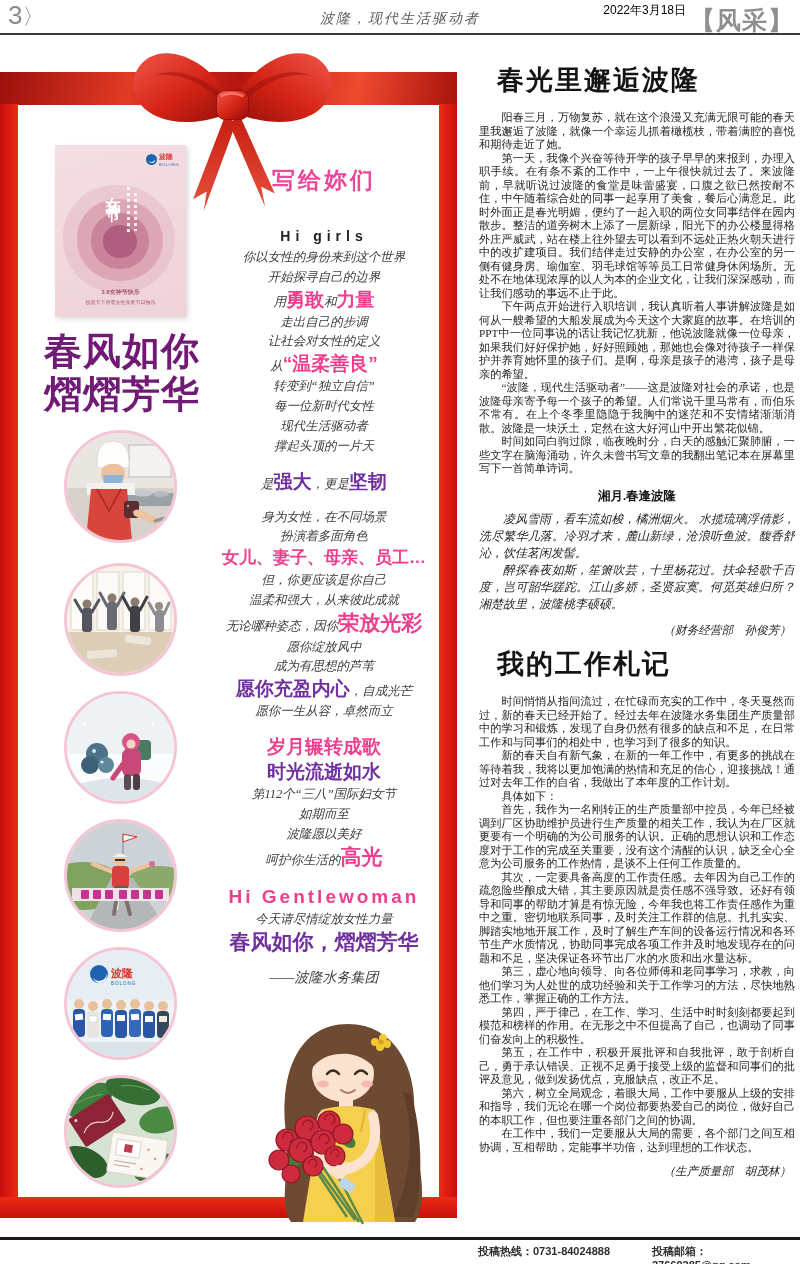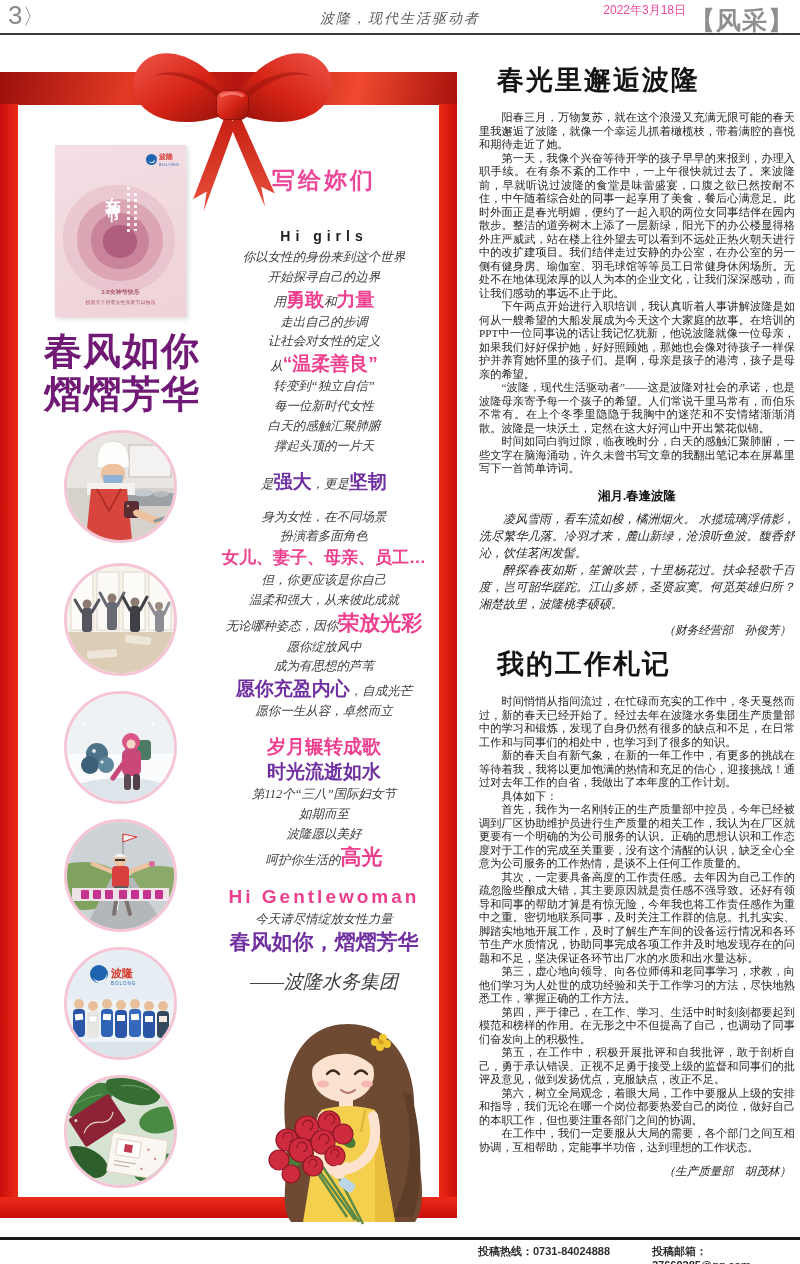--- a/index.html
+++ b/index.html
@@ -4,21 +4,21 @@
 <style>
   html,body{margin:0;padding:0;background:#fff;}
   .page{position:relative;width:800px;height:1264px;background:#fff;overflow:hidden;
         font-family:"Liberation Serif",serif;}
   
   .hdr-num{position:absolute;left:8px;top:0px;font:26px "Liberation Sans",sans-serif;color:#8a8a8a;}
   .hdr-chev{font-size:22px;color:#8a8a8a;}
   .hdr-motto{position:absolute;left:0;right:0;top:10px;text-align:center;
              font:italic 14px "Liberation Serif",serif;color:#5a5a5a;letter-spacing:2px;}
   .hdr-right{position:absolute;right:6px;top:2px;display:flex;align-items:flex-end;gap:4px;}
-  .hdr-date{font:12px "Liberation Sans",sans-serif;color:#ec4899;padding-bottom:18px;}
+  .hdr-date{font:12px "Liberation Sans",sans-serif;color:#000000;padding-bottom:18px;}
   .hdr-brand{font:600 25px "Liberation Sans",sans-serif;color:#8f8f8f;letter-spacing:1px;}
   .hdr-line{position:absolute;left:0;top:33px;width:800px;height:2px;background:#3a3a3a;}
   
   .band{position:absolute;left:0;top:72px;width:457px;height:33px;
         background:linear-gradient(100deg,#9c100c 0%,#e13a24 28%,#b5150f 52%,#ef4a2f 78%,#a8120c 100%);}
   .bar-left{position:absolute;left:0;top:104px;width:18px;height:1114px;background:linear-gradient(90deg,#c60f0c,#ee2a17);}
   .bar-right{position:absolute;left:439px;top:104px;width:18px;height:1114px;background:linear-gradient(90deg,#ee2a17,#c60f0c);}
   .bar-bottom{position:absolute;left:0;top:1197px;width:457px;height:21px;background:linear-gradient(180deg,#ee2a17,#c60f0c);z-index:1;}
   .bow{position:absolute;left:110px;top:26px;width:245px;height:185px;z-index:3;}
   
@@ -49,21 +49,21 @@
         border:3px solid #f5c5d5;overflow:hidden;background:#eee;z-index:2;}
   .circ svg{display:block;}
   
   .letter{position:absolute;left:193px;top:165px;width:262px;text-align:center;z-index:2;}
   .letter-title{font:bold 23px "Liberation Sans",sans-serif;color:#ec4899;letter-spacing:3px;margin-bottom:32px;}
   .letter .ln{font:italic 12.5px/1.35 "Liberation Serif",serif;color:#3b3b3b;margin:3px 0;}
   .letter .g{margin-top:16px;}
   .letter .wide{white-space:nowrap;margin-left:-34px;margin-right:-34px;}
   .letter .en span{font:bold 14px "Liberation Sans",sans-serif;font-style:normal;letter-spacing:5px;color:#222;}
   .letter .en2 span{font:bold 19px "Liberation Sans",sans-serif;font-style:normal;letter-spacing:3px;}
-  .letter .sig{margin-top:14px;font-size:19px;}
+  .letter .sig{margin-top:14px;font-size:14px;}
   .pk{color:#ee3e8e;}
   .pp{color:#7030a0;}
   .lg{font:bold 19px/1.15 "Liberation Sans",sans-serif;font-style:normal;}
   .md{font:bold 17px/1.2 "Liberation Sans",sans-serif;font-style:normal;}
   .xl{font:bold 21px/1.15 "Liberation Sans",sans-serif;font-style:normal;}
   .girl{position:absolute;left:243px;top:1012px;width:212px;height:222px;z-index:4;}
   
   .art{position:absolute;left:479px;width:316px;}
   .art1{top:62px;height:584px;overflow:hidden;}
   .art2{top:646px;height:576px;overflow:hidden;}
@@ -340,21 +340,21 @@
     <div>
         <div class="ln en"><span>Hi  girls</span></div>
         <div class="ln "><span>你以女性的身份来到这个世界</span></div>
         <div class="ln "><span>开始探寻自己的边界</span></div>
         <div class="ln "><span>用</span><span class="pk lg">勇敢</span><span>和</span><span class="pk lg">力量</span></div>
         <div class="ln "><span>走出自己的步调</span></div>
         <div class="ln "><span>让社会对女性的定义</span></div>
         <div class="ln "><span>从</span><span class="pk lg">“温柔善良”</span></div>
         <div class="ln "><span>转变到“独立自信”</span></div>
         <div class="ln "><span>每一位新时代女性</span></div>
-        <div class="ln "><span>白天的感触汇聚肺腑</span></div>
+        <div class="ln "><span>现代生活驱动者</span></div>
         <div class="ln "><span>撑起头顶的一片天</span></div>
         <div class="ln g"><span>是</span><span class="pp lg">强大</span><span>，更是</span><span class="pp lg">坚韧</span></div>
         <div class="ln g"><span>身为女性，在不同场景</span></div>
         <div class="ln "><span>扮演着多面角色</span></div>
         <div class="ln wide"><span class="pk md">女儿、妻子、母亲、员工…</span></div>
         <div class="ln "><span>但，你更应该是你自己</span></div>
         <div class="ln "><span>温柔和强大，从来彼此成就</span></div>
         <div class="ln wide"><span>无论哪种姿态，因你</span><span class="pk xl">荣放光彩</span></div>
         <div class="ln "><span>愿你绽放风中</span></div>
         <div class="ln "><span>成为有思想的芦苇</span></div>

